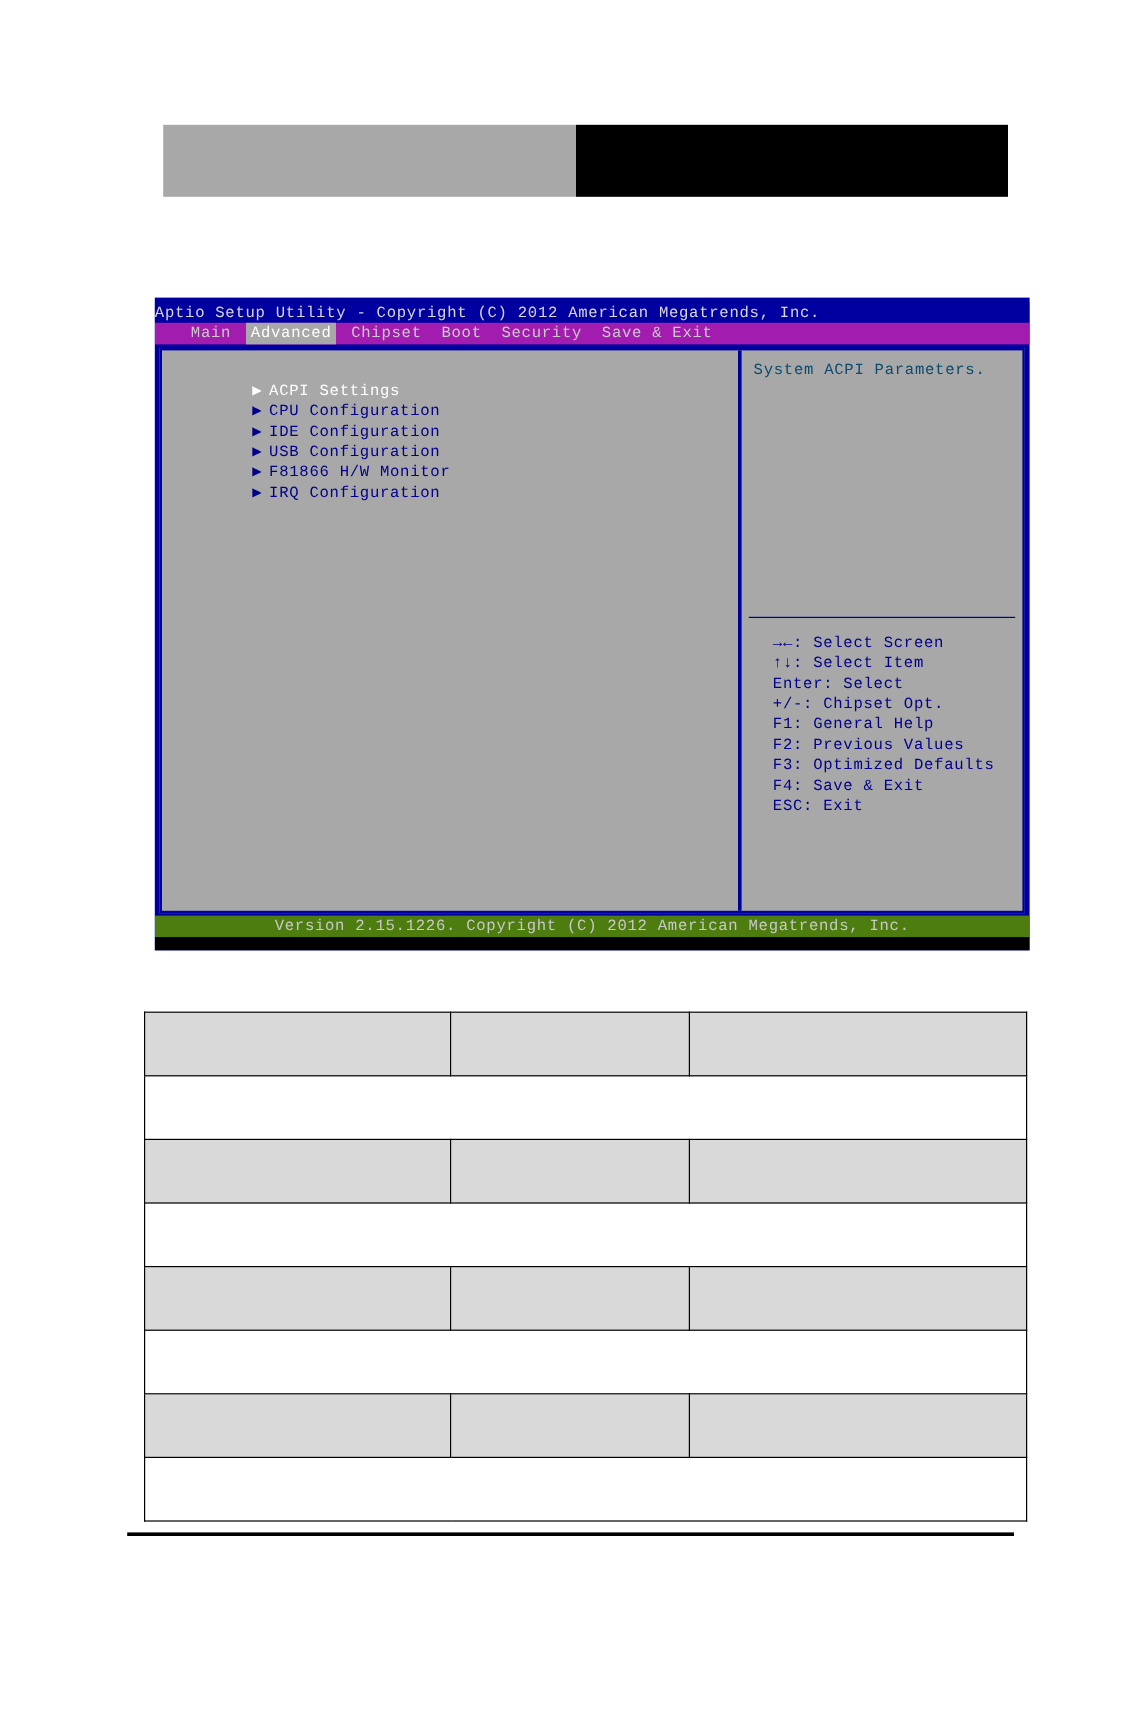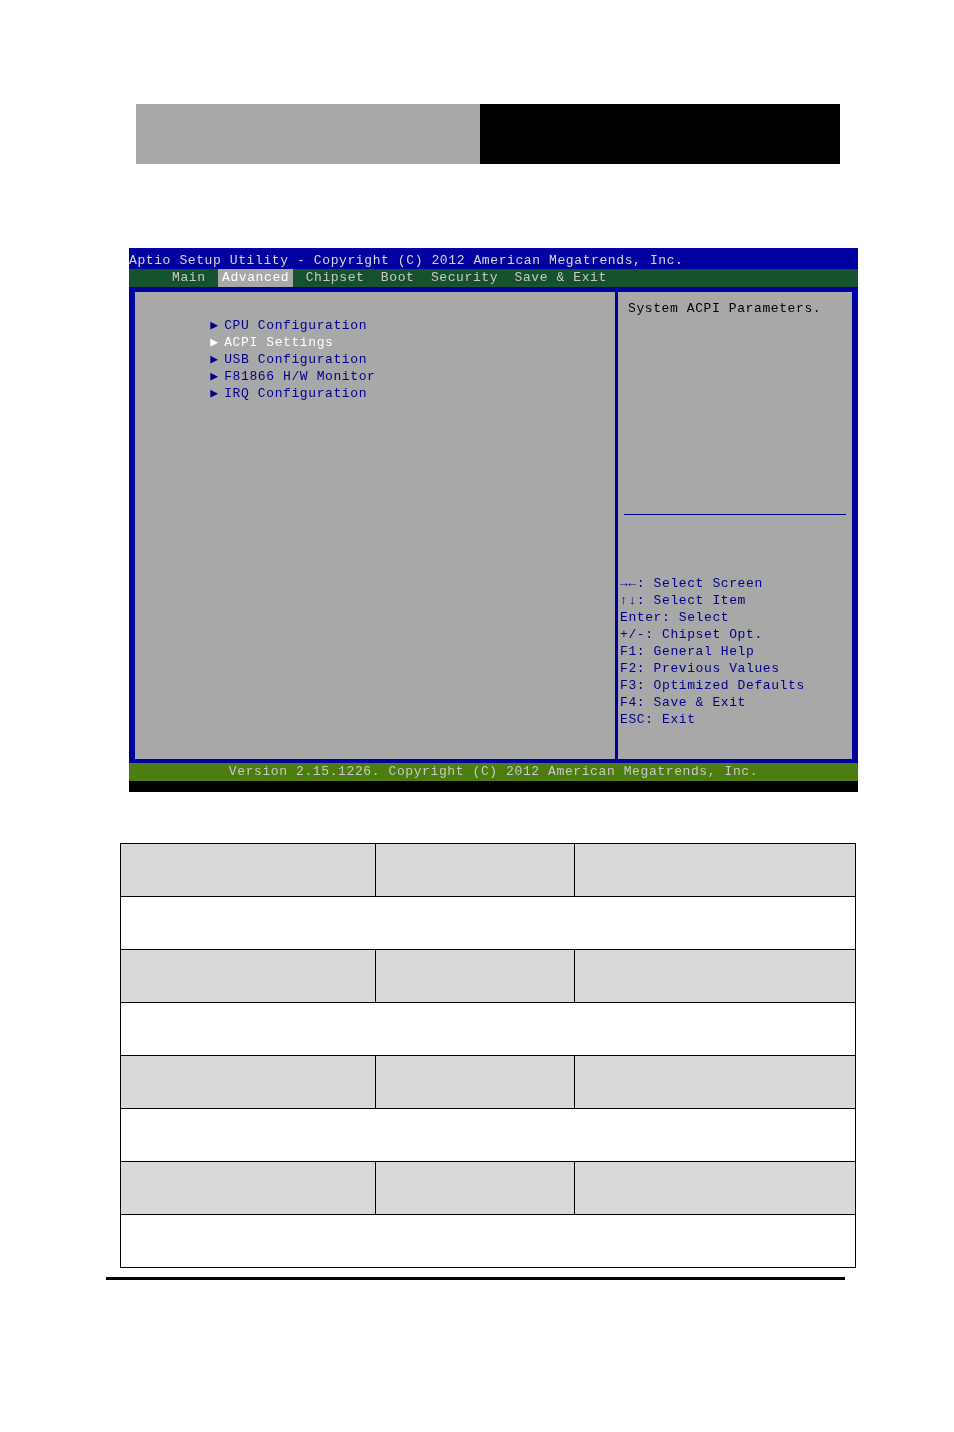--- a/index.html
+++ b/index.html
@@ -55,22 +55,22 @@
     line-height: 17px;
     color: #d8d8d8;
     text-align: left;
     white-space: pre;
     background: #0000a0;
     margin-top: 4px;
   }
   #bios .bios-menubar {
     height: 18px;
     line-height: 18px;
-    background: #14532d;
-    padding-left: 39px;
+    background: #a21caf;
+    padding-left: 26px;
     white-space: nowrap;
     box-sizing: border-box;
   }
   #bios .bios-menubar .tab {
     display: inline-block;
     color: #c9c9c9;
     padding: 0 4px;
     white-space: pre;
   }
   #bios .bios-menubar .tab.active {
@@ -120,37 +120,36 @@
   #bios .menu-item .tri {
     display: inline-block;
     width: 14px;
     color: #00008b;
   }
   #bios .menu-item.selected .tri {
     color: #ffffff;
   }
 
   #bios .help-text {
-    color: #000000;
+    color: #0c4a6e;
     white-space: pre;
     line-height: 17px;
   }
   #bios .hr-blue {
     position: absolute;
     left: 6px;
     top: 222px;
     width: 222px;
     height: 1px;
     background: #00008b;
   }
   #bios .keys {
     position: absolute;
-    left: 2px;
+    left: 26px;
     top: 235px;
-    margin-top: 48px;
   }
   #bios .keys .key-line {
     color: #00008b;
     white-space: pre;
     height: 17px;
     line-height: 17px;
   }
 
   #bios .bios-version {
     position: absolute;
@@ -226,25 +225,28 @@
     <span class="tab active">Advanced</span>
     <span class="tab">Chipset</span>
     <span class="tab">Boot</span>
     <span class="tab">Security</span>
     <span class="tab">Save &amp; Exit</span>
   </div>
 
   <div class="bios-body">
 
     <div class="pane-left">
-      <div class="menu-item">
-        <span class="tri">▶</span><span>CPU Configuration</span>
-      </div>
       <div class="menu-item selected">
         <span class="tri">▶</span><span>ACPI Settings</span>
+      </div>
+      <div class="menu-item">
+        <span class="tri">▶</span><span>CPU Configuration</span>
+      </div>
+      <div class="menu-item">
+        <span class="tri">▶</span><span>IDE Configuration</span>
       </div>
       <div class="menu-item">
         <span class="tri">▶</span><span>USB Configuration</span>
       </div>
       <div class="menu-item">
         <span class="tri">▶</span><span>F81866 H/W Monitor</span>
       </div>
       <div class="menu-item">
         <span class="tri">▶</span><span>IRQ Configuration</span>
       </div>

